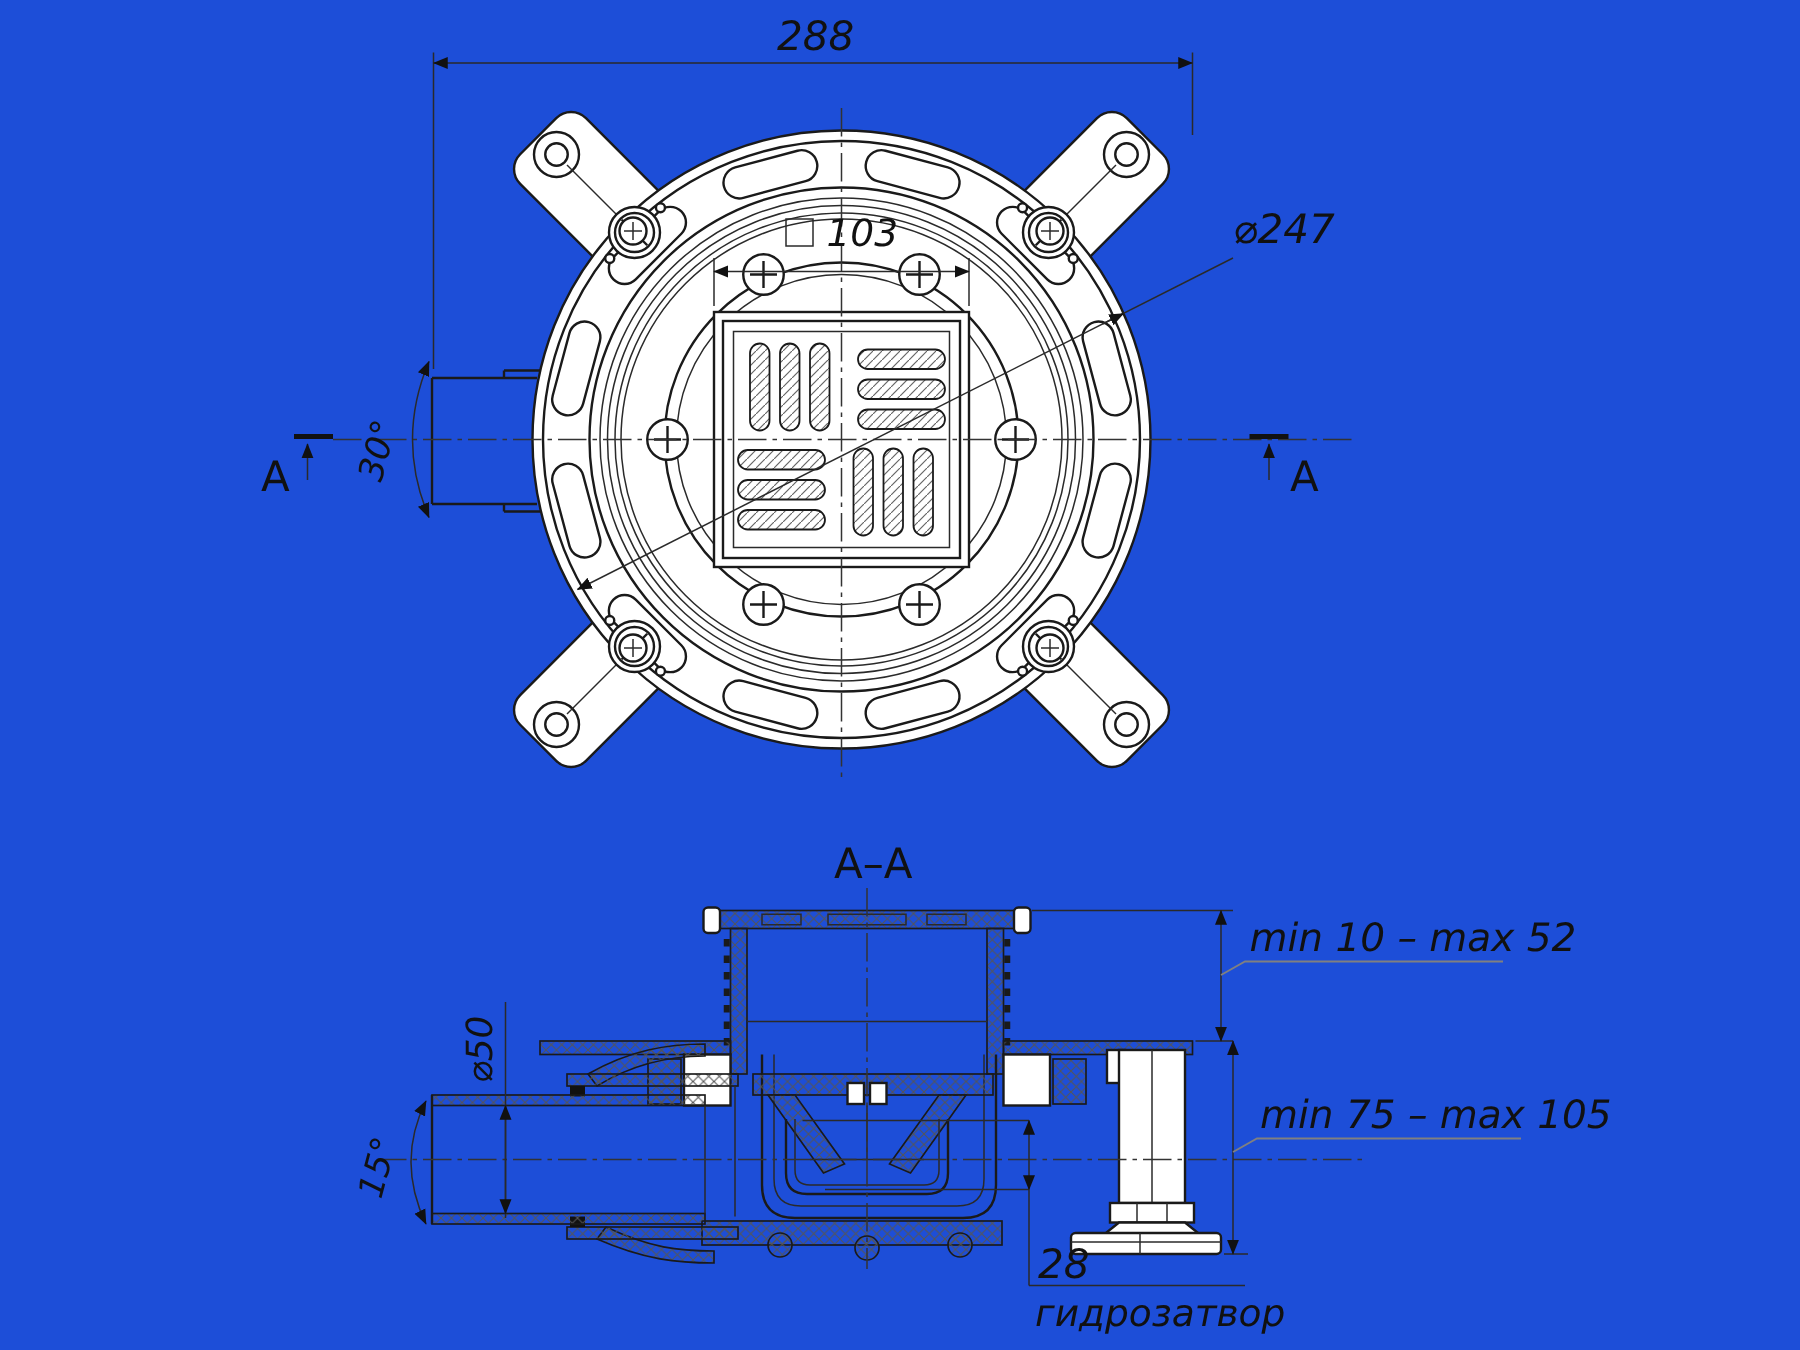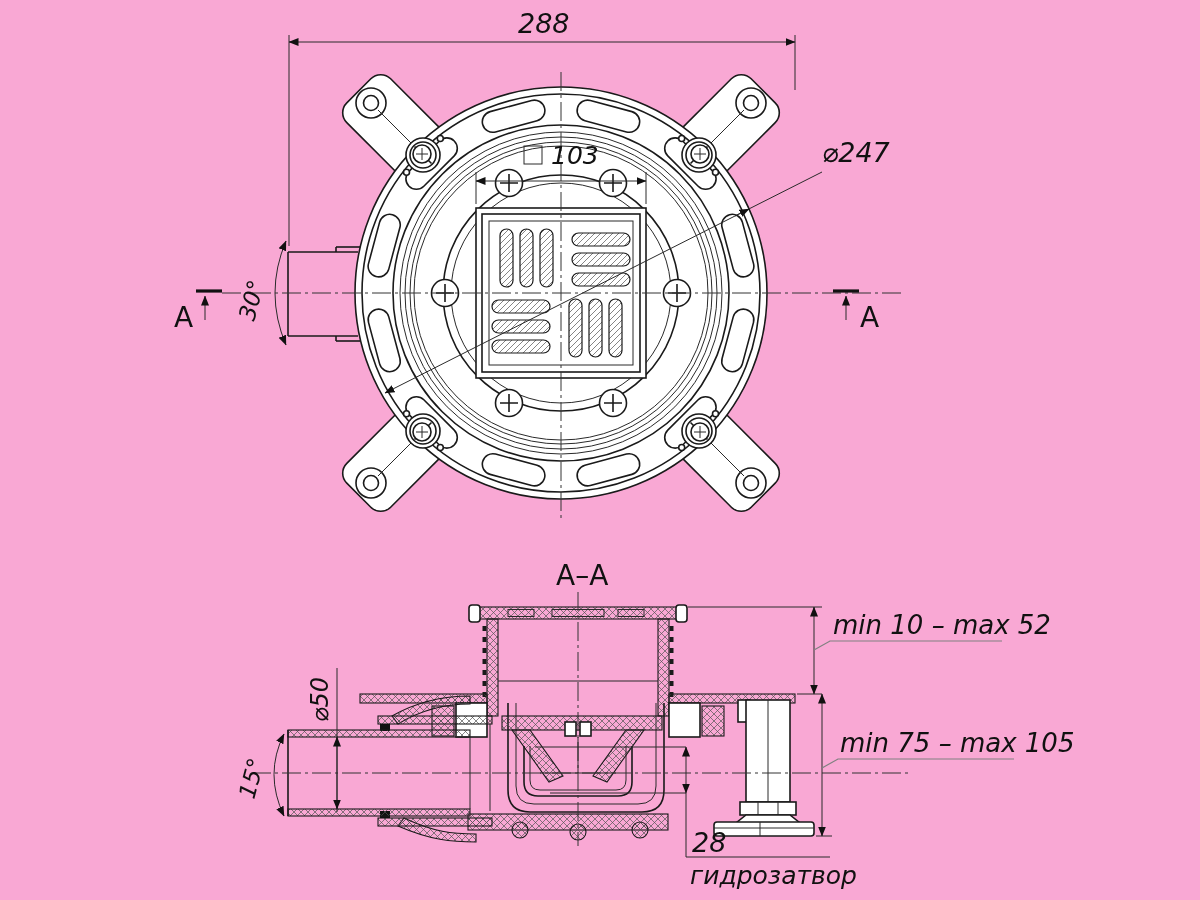--- a/index.html
+++ b/index.html
@@ -1,16 +1,16 @@
 <!DOCTYPE html>
 <html><head>
 <meta charset="utf-8">
 <style>
   html,body{margin:0;padding:0;background:#fff;}
-  .sheet{width:1200px;height:900px;background:#f9a8d4;position:relative;font-family:"DejaVu Sans",sans-serif;}
+  .sheet{width:1200px;height:900px;background:#1d4ed8;position:relative;font-family:"DejaVu Sans",sans-serif;}
   svg{display:block;}
   text{fill:#111;}
   .dimtxt{font-style:italic;}
   .obj{stroke:#1a1a1a;stroke-width:1.6;fill:none;}
   .objw{stroke:#1a1a1a;stroke-width:1.6;fill:#fff;}
   .thin{stroke:#2a2a2a;stroke-width:1;fill:none;}
   .cl{stroke:#333;stroke-width:1;fill:none;stroke-dasharray:19 4 3 4;}
   .lead{stroke:#808080;stroke-width:1.2;fill:none;}
   .hxf{fill:url(#hx);stroke:#1a1a1a;stroke-width:1.1;}
   .hdf{fill:url(#hd);stroke:#1a1a1a;stroke-width:1.2;}

